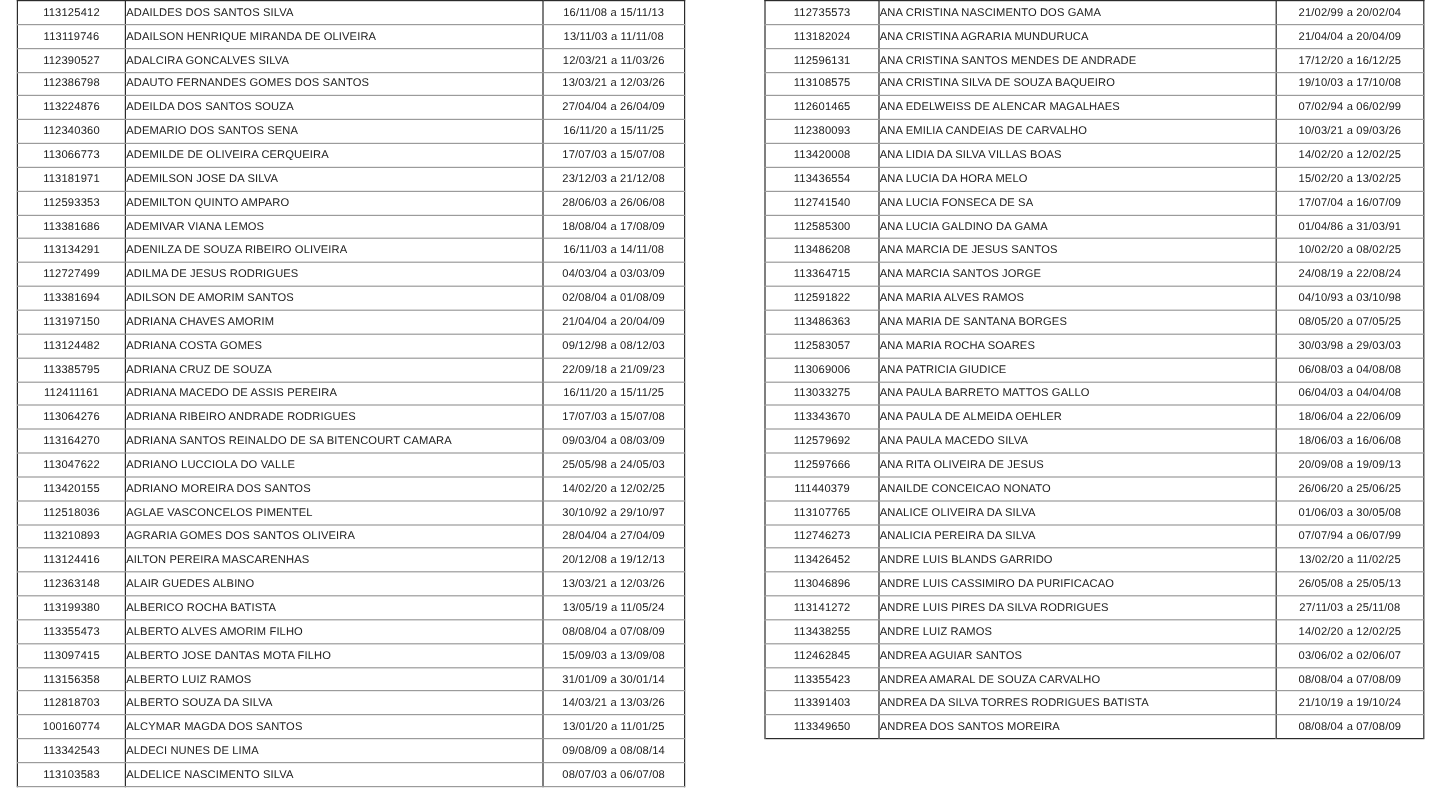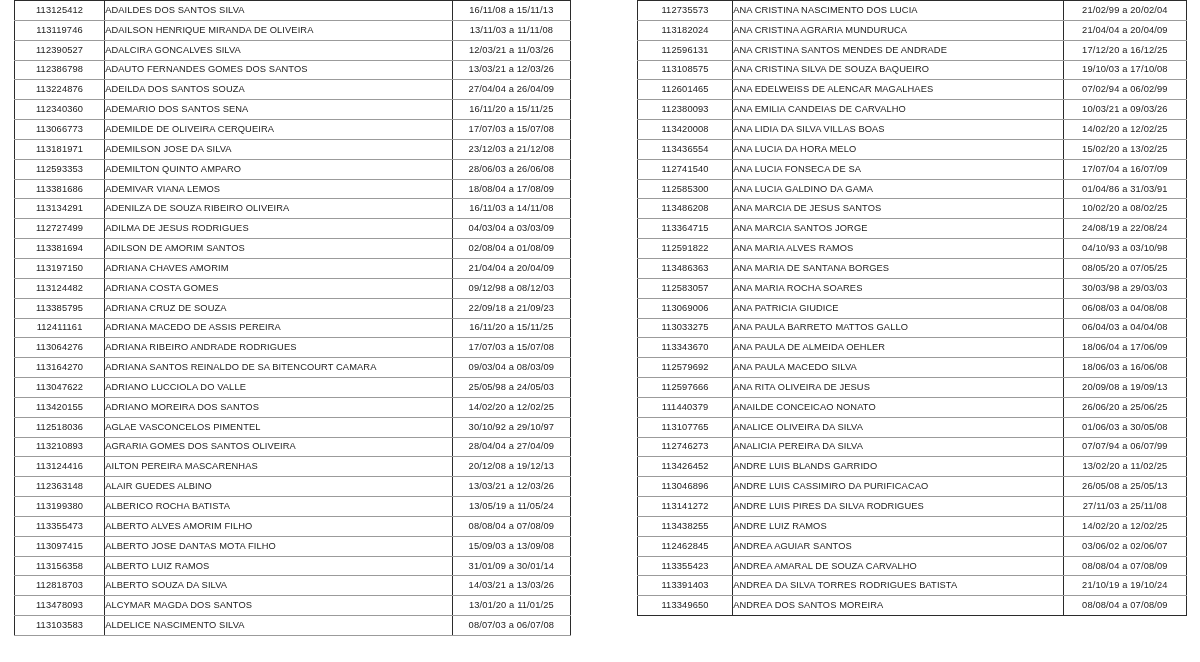--- a/index.html
+++ b/index.html
@@ -236,44 +236,49 @@
             <td class="c-id">113156358</td>
             <td class="c-name">ALBERTO LUIZ RAMOS</td>
             <td class="c-dates">31/01/09  a  30/01/14</td>
           </tr>
           <tr>
             <td class="c-id">112818703</td>
             <td class="c-name">ALBERTO SOUZA DA SILVA</td>
             <td class="c-dates">14/03/21  a  13/03/26</td>
           </tr>
           <tr>
-            <td class="c-id">113478093</td>
+            <td class="c-id">100160774</td>
             <td class="c-name">ALCYMAR MAGDA DOS SANTOS</td>
             <td class="c-dates">13/01/20  a  11/01/25</td>
+          </tr>
+          <tr>
+            <td class="c-id">113342543</td>
+            <td class="c-name">ALDECI NUNES DE LIMA</td>
+            <td class="c-dates">09/08/09  a  08/08/14</td>
           </tr>
           <tr>
             <td class="c-id">113103583</td>
             <td class="c-name">ALDELICE NASCIMENTO SILVA</td>
             <td class="c-dates">08/07/03  a  06/07/08</td>
           </tr>
         </tbody>
     </table>
   </div>
 
   <div class="col col-right">
     <table class="reg">
       <colgroup>
         <col class="w-id">
           <col class="w-name">
           <col class="w-dates">
       </colgroup>
       <tbody>
           <tr>
             <td class="c-id">112735573</td>
-            <td class="c-name">ANA CRISTINA NASCIMENTO DOS LUCIA</td>
+            <td class="c-name">ANA CRISTINA NASCIMENTO DOS GAMA</td>
             <td class="c-dates">21/02/99  a  20/02/04</td>
           </tr>
           <tr>
             <td class="c-id">113182024</td>
             <td class="c-name">ANA CRISTINA AGRARIA MUNDURUCA</td>
             <td class="c-dates">21/04/04  a  20/04/09</td>
           </tr>
           <tr>
             <td class="c-id">112596131</td>
             <td class="c-name">ANA CRISTINA SANTOS MENDES DE ANDRADE</td>
@@ -345,21 +350,21 @@
             <td class="c-dates">06/08/03  a  04/08/08</td>
           </tr>
           <tr>
             <td class="c-id">113033275</td>
             <td class="c-name">ANA PAULA BARRETO MATTOS GALLO</td>
             <td class="c-dates">06/04/03  a  04/04/08</td>
           </tr>
           <tr>
             <td class="c-id">113343670</td>
             <td class="c-name">ANA PAULA DE ALMEIDA OEHLER</td>
-            <td class="c-dates">18/06/04  a  17/06/09</td>
+            <td class="c-dates">18/06/04  a  22/06/09</td>
           </tr>
           <tr>
             <td class="c-id">112579692</td>
             <td class="c-name">ANA PAULA MACEDO SILVA</td>
             <td class="c-dates">18/06/03  a  16/06/08</td>
           </tr>
           <tr>
             <td class="c-id">112597666</td>
             <td class="c-name">ANA RITA OLIVEIRA DE JESUS</td>
             <td class="c-dates">20/09/08  a  19/09/13</td>

